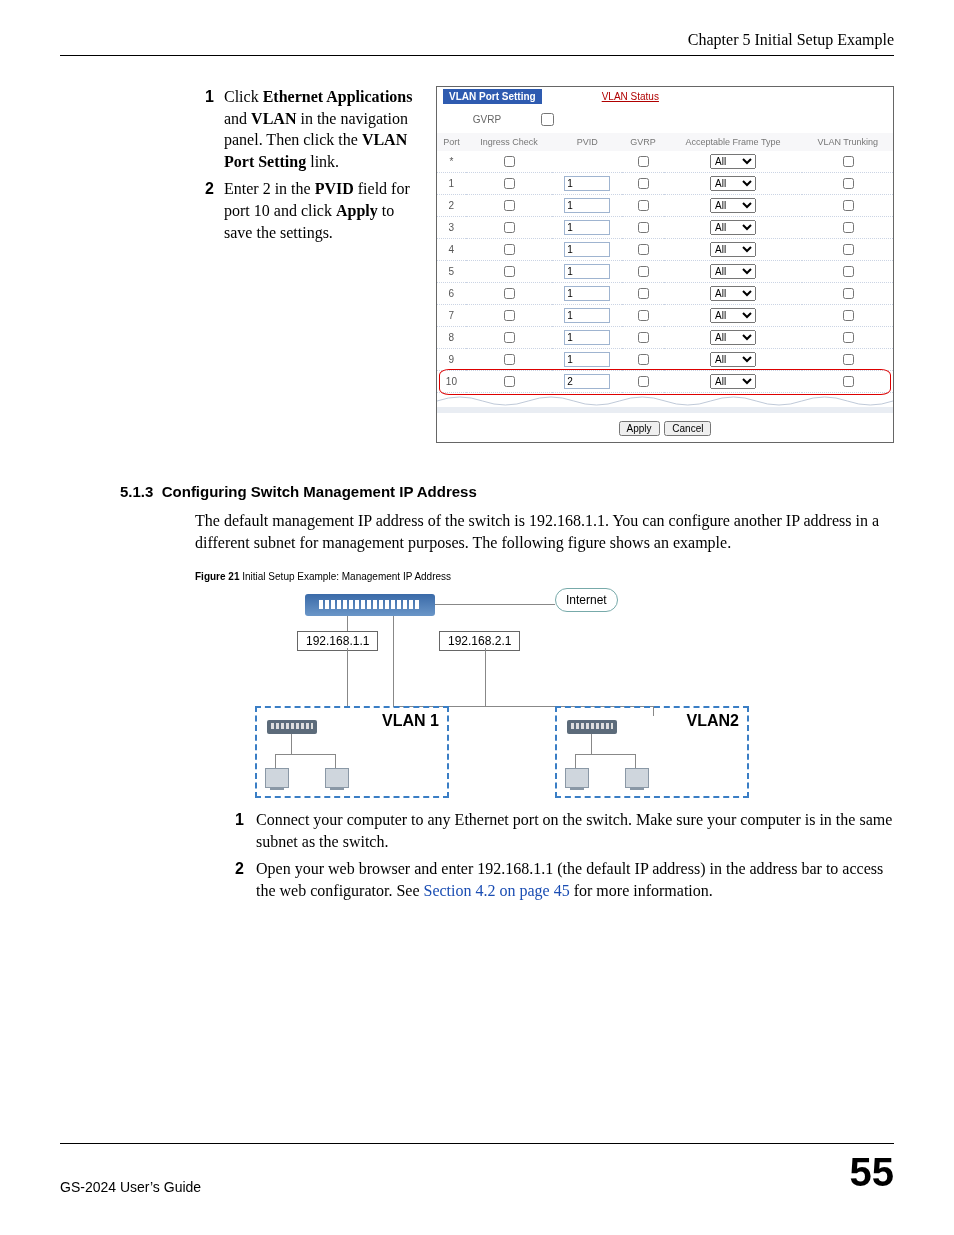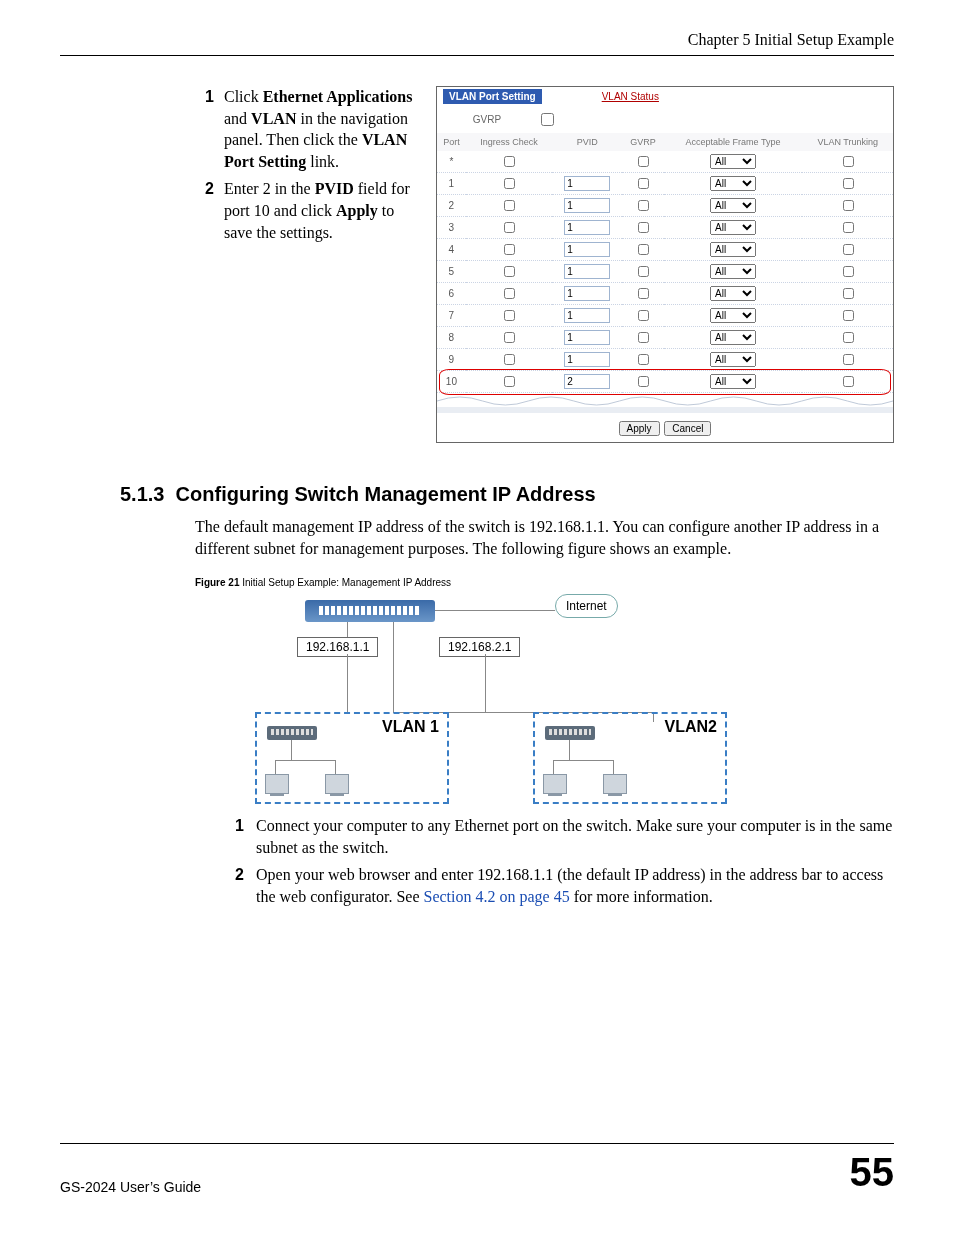--- a/index.html
+++ b/index.html
@@ -151,21 +151,21 @@
     left: 2px; right: 2px;
     top: -2px; bottom: -2px;
     border: 1px solid #d00;
     border-radius: 10px / 6px;
     pointer-events: none;
   }
 
   h3.section {
     font-family: Arial, Helvetica, sans-serif;
     font-weight: bold;
-    font-size: 20px;
+    font-size: 15px;
     margin: 40px 0 10px 60px;
   }
   .para {
     margin: 0 0 10px 135px;
     line-height: 1.35;
   }
   .fig-caption {
     font-family: Arial, Helvetica, sans-serif;
     font-size: 10px;
     margin: 18px 0 4px 135px;
@@ -449,21 +449,21 @@
       <div class="vlan-title">VLAN 1</div>
       <div class="small-switch" style="left:10px; top:12px;"></div>
       <div class="wire" style="left:34px; top:26px; width:1px; height:20px;"></div>
       <div class="wire" style="left:18px; top:46px; width:60px; height:1px;"></div>
       <div class="wire" style="left:18px; top:46px; width:1px; height:14px;"></div>
       <div class="wire" style="left:78px; top:46px; width:1px; height:14px;"></div>
       <div class="pc" style="left:8px; top:60px;"></div>
       <div class="pc" style="left:68px; top:60px;"></div>
     </div>
 
-    <div class="vlan-box" style="left:278px; top:120px;">
+    <div class="vlan-box" style="left:300px; top:120px;">
       <div class="vlan-title">VLAN2</div>
       <div class="small-switch" style="left:10px; top:12px;"></div>
       <div class="wire" style="left:34px; top:26px; width:1px; height:20px;"></div>
       <div class="wire" style="left:18px; top:46px; width:60px; height:1px;"></div>
       <div class="wire" style="left:18px; top:46px; width:1px; height:14px;"></div>
       <div class="wire" style="left:78px; top:46px; width:1px; height:14px;"></div>
       <div class="pc" style="left:8px; top:60px;"></div>
       <div class="pc" style="left:68px; top:60px;"></div>
     </div>
   </div>

